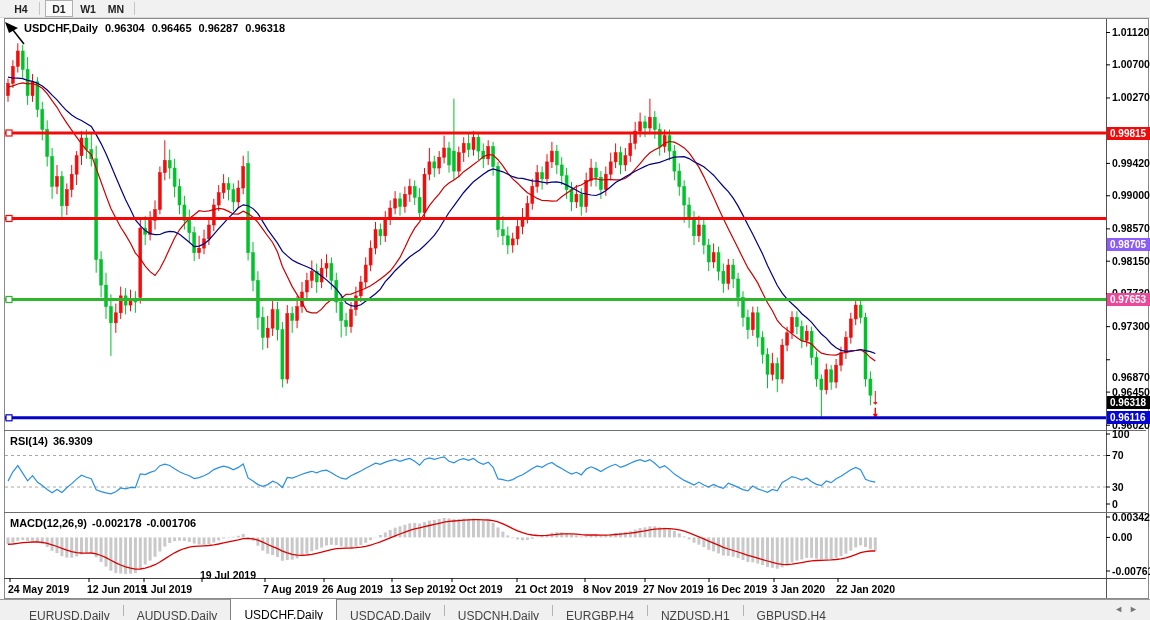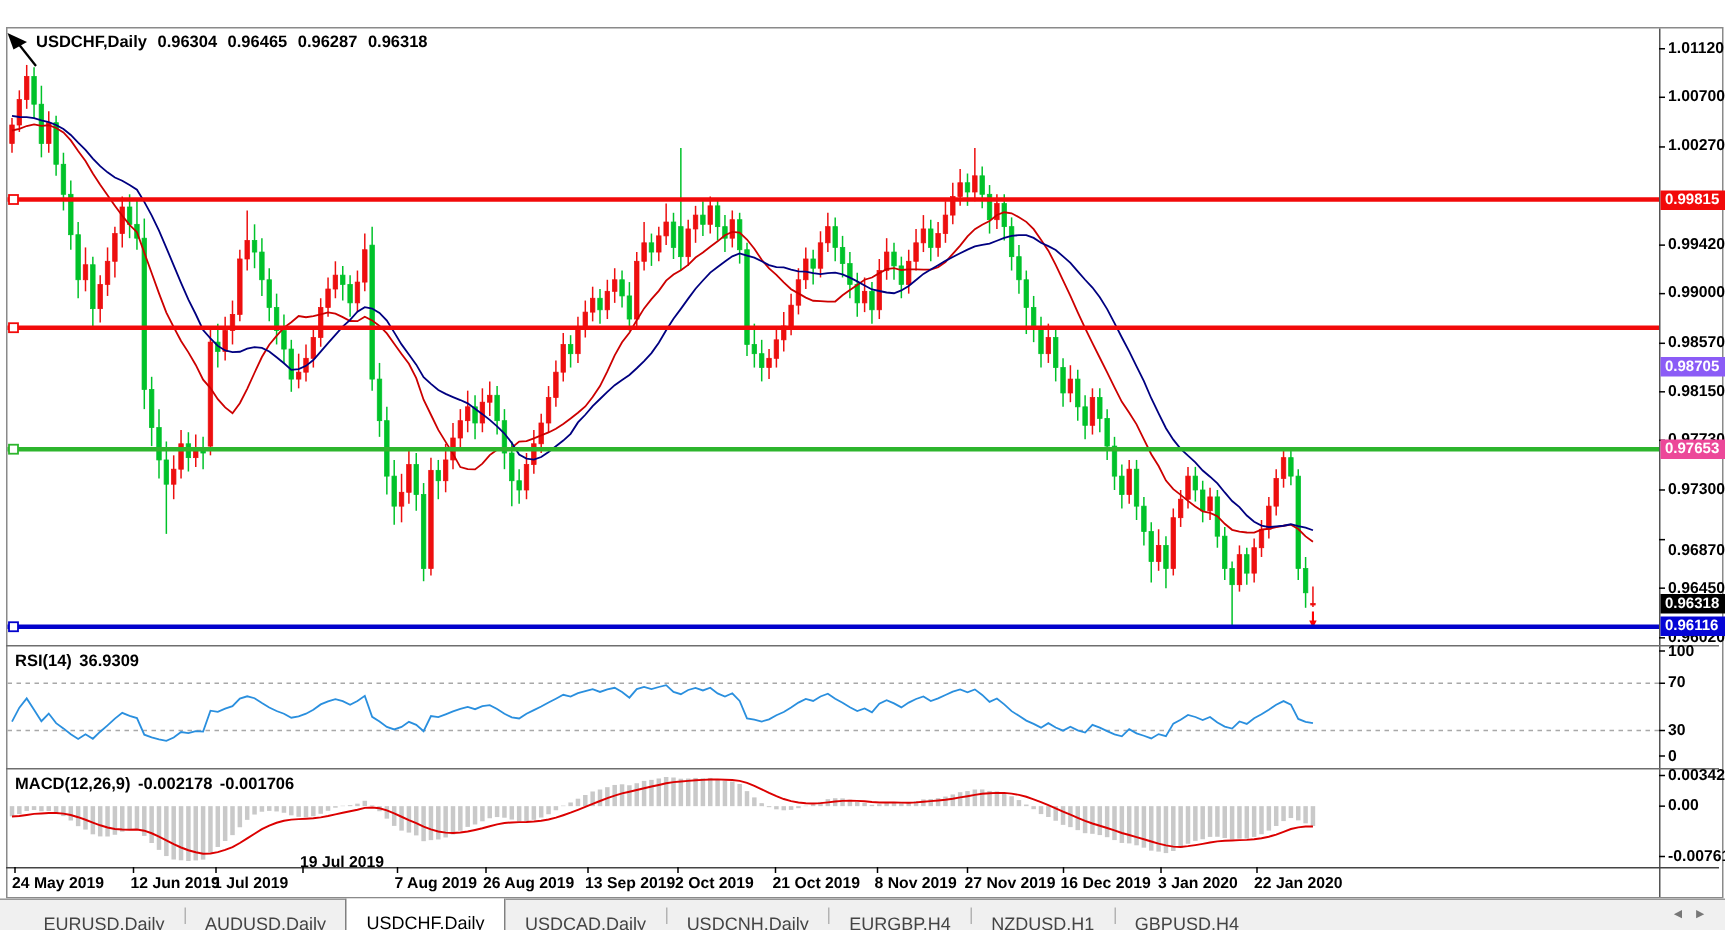--- a/index.html
+++ b/index.html
@@ -31,20 +31,29 @@
   .tab.active{background:#fff;border-left:1px solid #808080;border-right:1px solid #808080;
     margin-top:-1px;color:#000;}
   .tab-div{width:1px;height:11px;background:#b3b3b3;align-self:center;}
   #tab-arrows{position:absolute;right:6px;top:604px;z-index:4;font-size:9px;color:#777;letter-spacing:6px;}
 </style>
 </head>
 <body>
 
 <div id="app">
 
+  <div id="toolbar">
+      <div style="width: 7px;"></div>
+      <div class="tf-btn">H4</div>
+      <div class="tf-sep"></div>
+      <div class="tf-btn active">D1</div>
+      <div class="tf-btn">W1</div>
+      <div class="tf-btn">MN</div>
+      <div class="tf-sep"></div>
+    </div>
 
   <svg id="chart-svg" width="1150" height="620" viewBox="0 0 1150 620">
       <rect x="4.5" y="18.5" width="1144" height="580" fill="none" stroke="#8a8a8a" stroke-width="1"></rect>
       <line x1="1106.5" y1="19" x2="1106.5" y2="598" stroke="#555" stroke-width="1"></line>
       <line x1="4" y1="430.5" x2="1146" y2="430.5" stroke="#6e6e6e" stroke-width="1"></line>
       <line x1="4" y1="512.5" x2="1146" y2="512.5" stroke="#6e6e6e" stroke-width="1"></line>
       <line x1="4" y1="578.5" x2="1146" y2="578.5" stroke="#444" stroke-width="1"></line>
       <line x1="9" y1="25" x2="24" y2="44" stroke="#000000" stroke-width="1.5"></line>
       <polygon points="5,22 18,28 9,33" fill="#000000"></polygon>
       <line x1="8" y1="78.71499999999914" x2="8" y2="101.81500000000001" stroke="#ed0f0f" stroke-width="1"></line>
@@ -646,21 +655,21 @@
   <div id="labels">
       <div class="lbl" style="left: 1112px; top: 26.015px;">1.01120</div>
       <div class="lbl" style="left: 1112px; top: 58.355px;">1.00700</div>
       <div class="lbl" style="left: 1112px; top: 91.465px;">1.00270</div>
       <div class="lbl" style="left: 1112px; top: 156.915px;">0.99420</div>
       <div class="lbl" style="left: 1112px; top: 189.255px;">0.99000</div>
       <div class="lbl" style="left: 1112px; top: 222.365px;">0.98570</div>
       <div class="lbl" style="left: 1112px; top: 254.705px;">0.98150</div>
       <div class="lbl" style="left: 1112px; top: 287.045px;">0.97730</div>
       <div class="lbl" style="left: 1112px; top: 320.155px;">0.97300</div>
-      <div class="lbl" style="left: 1112px; top: 361px;">0.96870</div>
+      <div class="lbl" style="left: 1112px; top: 371px;">0.96870</div>
       <div class="lbl" style="left: 1112px; top: 385.605px;">0.96450</div>
       <div class="lbl" style="left: 1112px; top: 418.715px;">0.96020</div>
       <div class="lbl" style="left: 1112px; top: 427.5px;">100</div>
       <div class="lbl" style="left: 1112px; top: 449px;">70</div>
       <div class="lbl" style="left: 1112px; top: 480.5px;">30</div>
       <div class="lbl" style="left: 1112px; top: 497.5px;">0</div>
       <div class="lbl" style="left: 1112px; top: 510.5px;">0.003428</div>
       <div class="lbl" style="left: 1112px; top: 530.934px;">0.00</div>
       <div class="lbl" style="left: 1112px; top: 564.5px;">-0.007615</div>
       <div class="badge" style="top: 126.5px; background: rgb(242, 10, 10);">0.99815</div>

